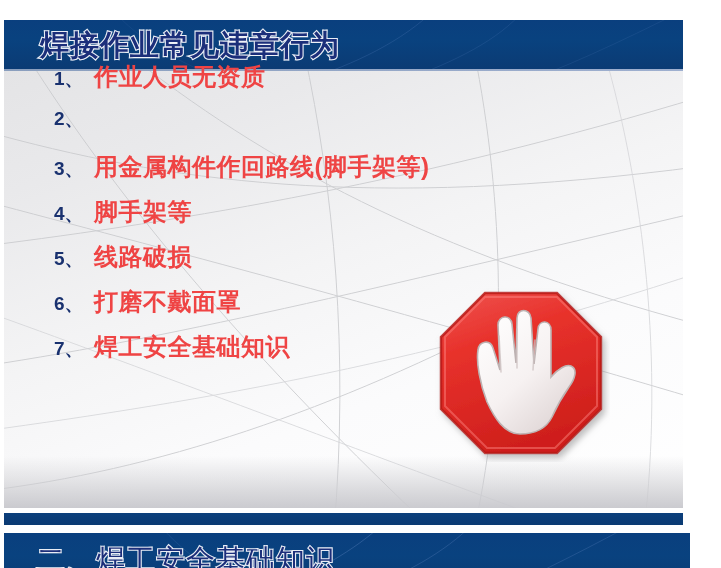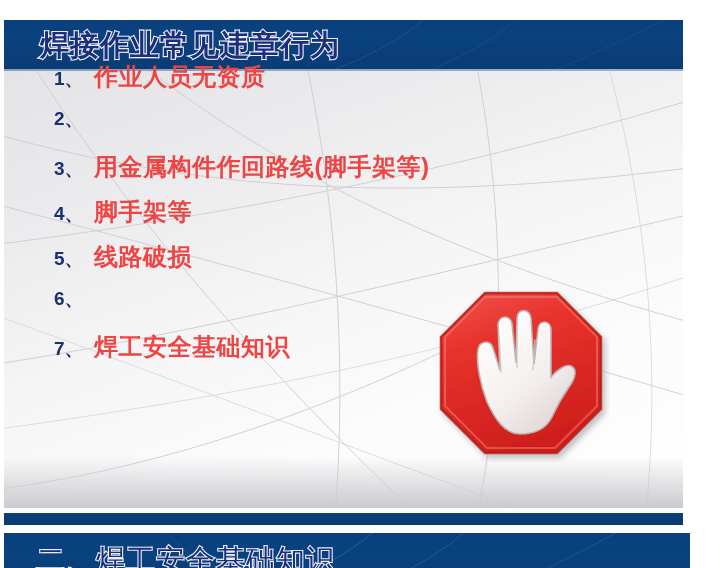--- a/index.html
+++ b/index.html
@@ -248,20 +248,21 @@
       <span class="bullet-text">脚手架等</span>
     </div>
 
     <div class="bullet-row">
       <span class="bullet-num">5、</span>
       <span class="bullet-text">线路破损</span>
     </div>
 
     <div class="bullet-row">
       <span class="bullet-num">6、</span>
+      <span class="bullet-text">打磨不戴面罩</span>
     </div>
 
     <div class="bullet-row">
       <span class="bullet-num">7、</span>
       <span class="bullet-text">焊工安全基础知识</span>
     </div>
 
   </div>
 
   <svg class="stop-sign" viewBox="0 0 178 178">

